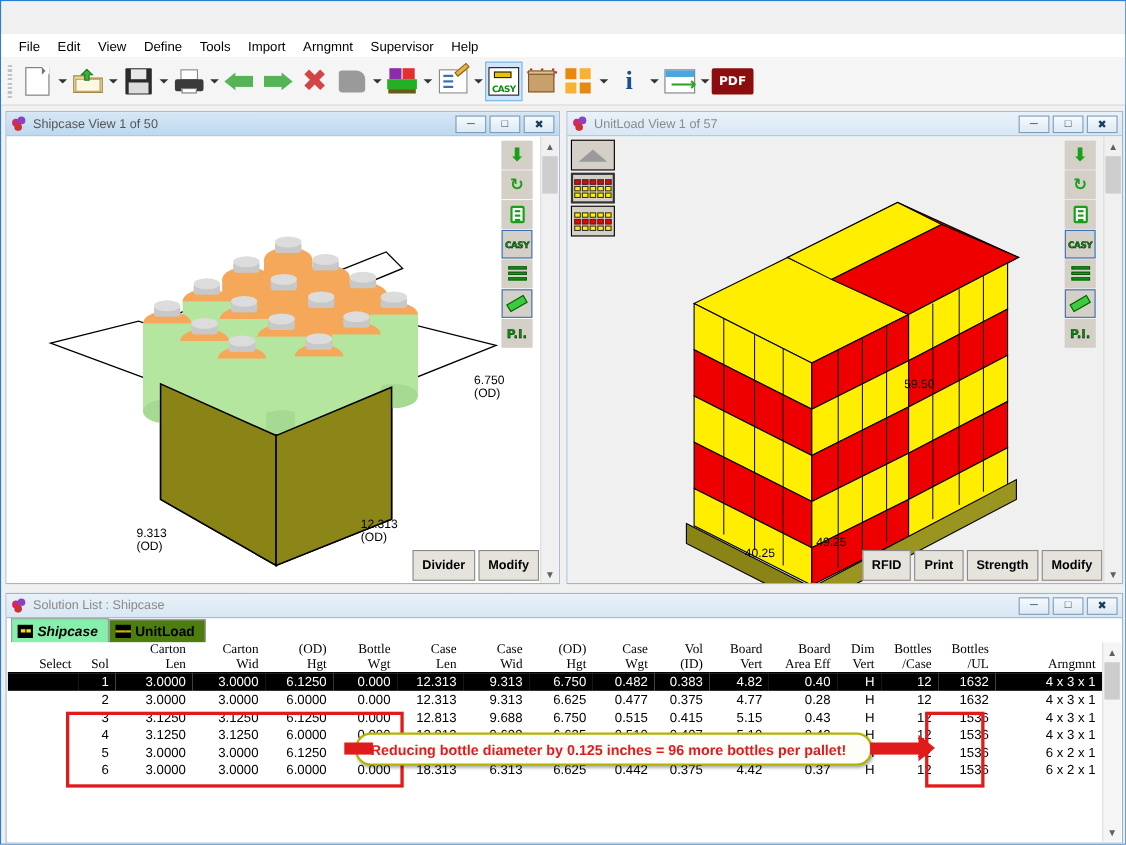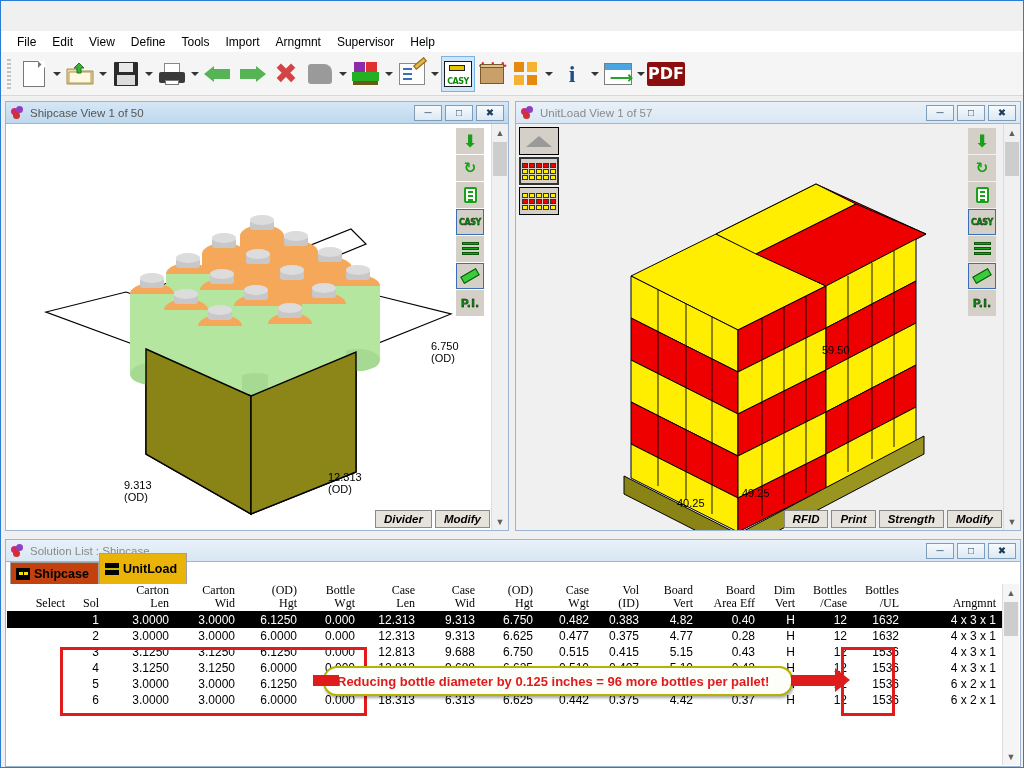--- a/index.html
+++ b/index.html
@@ -100,21 +100,21 @@
   .ic-blocks { width:24px;height:24px;position:relative; }
   .ic-blocks s{position:absolute;display:block;width:10px;height:10px;background:#f5a21e;}
   .ic-blocks s:nth-child(1){left:0;top:0;background:#e8890f;}
   .ic-blocks s:nth-child(2){left:13px;top:0;background:#f7b233;}
   .ic-blocks s:nth-child(3){left:0;top:13px;background:#f7b233;}
   .ic-blocks s:nth-child(4){left:13px;top:13px;background:#e8890f;}
   .ic-info { font-size:24px;font-weight:bold;color:#1b4e8c;font-family:"Liberation Serif",serif;line-height:24px; }
   .ic-export { width:28px;height:22px;background:#fff;border:1px solid #7d7d7d;position:relative; }
   .ic-export .hd{position:absolute;left:0;right:0;top:0;height:6px;background:#4aa6e0;}
   .ic-export .ar{position:absolute;left:5px;top:7px;color:#2aa32a;font-size:16px;line-height:13px;font-weight:bold;}
-  .ic-pdf { width:49px;height:24px;background:#8c0d0d;display:flex;align-items:center;justify-content:center;color:#fff;font-size:16px;font-weight:bold;font-family:"DejaVu Sans",sans-serif;border-radius:2px; }
+  .ic-pdf { width:49px;height:24px;background:#8c0d0d;display:flex;align-items:center;justify-content:center;color:#fff;font-size:11px;font-weight:bold;font-family:"DejaVu Sans",sans-serif;border-radius:2px; }
 
   
   .mdi {
     position: absolute; background: #fff;
     border: 1px solid #9ab6d4;
   }
   .mdi-title {
     height: 22px; display: flex; align-items: center;
     background: linear-gradient(#d6e7f6, #bed8ee);
     border-bottom: 1px solid #9ab6d4;
@@ -150,40 +150,40 @@
   .v-pi { font-size:11px;font-weight:bold;color:#0b8a0b;font-family:"DejaVu Sans",sans-serif;-webkit-text-stroke:.3px #000;}
 
   
   .vscroll { position:absolute; right:0; top:0; bottom:0; width:17px; background:#f0f0f0; border-left:1px solid #dcdcdc; }
   .vscroll .arw { height:17px; display:flex;align-items:center;justify-content:center;font-size:9px;color:#606060; }
   .vscroll .arw.bot { position:absolute; bottom:0; left:0; right:0; }
   .vscroll .thumb { position:absolute; left:1px; right:1px; top:18px; height:34px; background:#cdcdcd; }
 
   
   .hbuttons { position:absolute; right:18px; bottom:2px; display:flex; gap:3px; align-items:center; z-index:6;}
-  .hbtn { height:18px; padding:0 8px; border:1px solid #8a8a8a; background:#e6e3dc;
+  .hbtn { height:28px; padding:0 8px; border:1px solid #8a8a8a; background:#e6e3dc;
           font-size:11.5px; font-weight:bold; color:#000; display:flex;align-items:center;
-          font-family:"Liberation Sans",sans-serif;font-style:italic; }
+          font-family:"Liberation Sans",sans-serif; }
 
   
   .layercol { position:absolute; left:3px; top:3px; width:40px; display:flex;flex-direction:column;gap:2px; z-index:5;}
   .lthumb { width:40px;height:28px;border:1px solid #000;background:#d4d0c8;display:flex;align-items:center;justify-content:center;}
   .lthumb.sel { border:2px solid #333; }
   .lgrid { display:grid; grid-template-columns:repeat(5,6px); grid-auto-rows:5px; gap:1px; }
   .lgrid i { display:block; width:6px; height:5px; border:.5px solid #333; }
   .ltri { width:0;height:0;border-left:13px solid transparent;border-right:13px solid transparent;border-bottom:11px solid #9a9a9a; }
 
   
   .dimlbl { position:absolute; font-size:11px; color:#000; line-height:12px; font-family:"Liberation Sans",sans-serif; }
 
   
   .sl-tabs { position:absolute; left:0; top:22px; height:22px; display:flex; align-items:flex-end; padding-left:4px; }
-  .sl-tab { height:31px; padding:0 9px 0 5px; display:flex; align-items:center; gap:4px;
-            border:1px solid #a0a0a0; border-bottom:none; background:#eab308; font-size:12.5px; font-weight:bold; }
-  .sl-tab.active { background:#c2410c; height:22px; }
+  .sl-tab { height:21px; padding:0 9px 0 5px; display:flex; align-items:center; gap:4px;
+            border:1px solid #a0a0a0; border-bottom:none; background:#4d7c0f; font-size:12.5px; font-weight:bold; }
+  .sl-tab.active { background:#86efac; height:22px;font-style:italic; }
   .tab-ic { width:14px;height:12px;background:#000;position:relative;display:flex;align-items:center;justify-content:center;}
   .tab-ic.y s{display:block;width:4px;height:3px;background:#f2e30b;margin:0 .5px;}
   .tab-ic.g { background:#000; }
   .tab-ic.g s{display:block;width:9px;height:2px;background:#c9b800;margin:.5px 0;}
 
   table.sol { border-collapse: collapse; width:100%; font-size:12px; font-family:"Liberation Sans",sans-serif; }
   table.sol th { font-weight:normal; font-size:12px; color:#000; padding:0 6px 1px 6px; text-align:right;
                  vertical-align:bottom; border-bottom:1px solid #000; white-space:pre-line; line-height:13px;font-family:Liberation Serif, serif;}
   table.sol td { padding:0 6px; text-align:right; height:16px; line-height:16px; white-space:nowrap; }
   tr.hl td { background:#000; color:#fff; }

